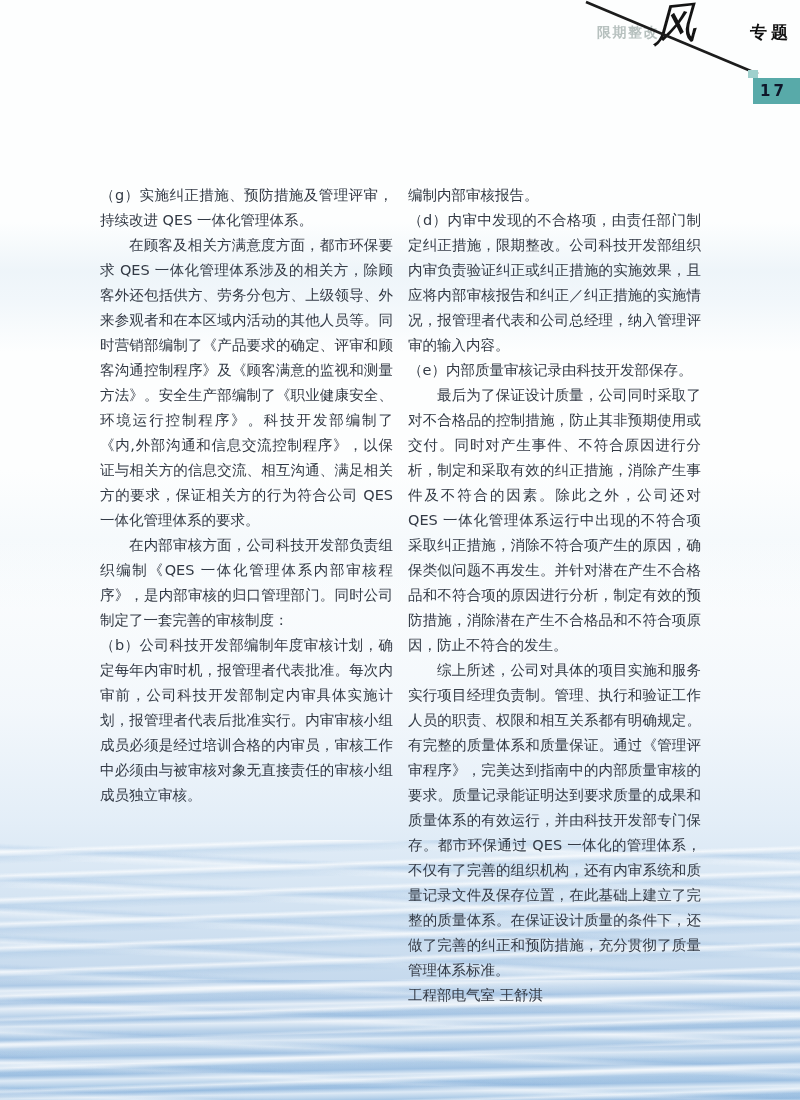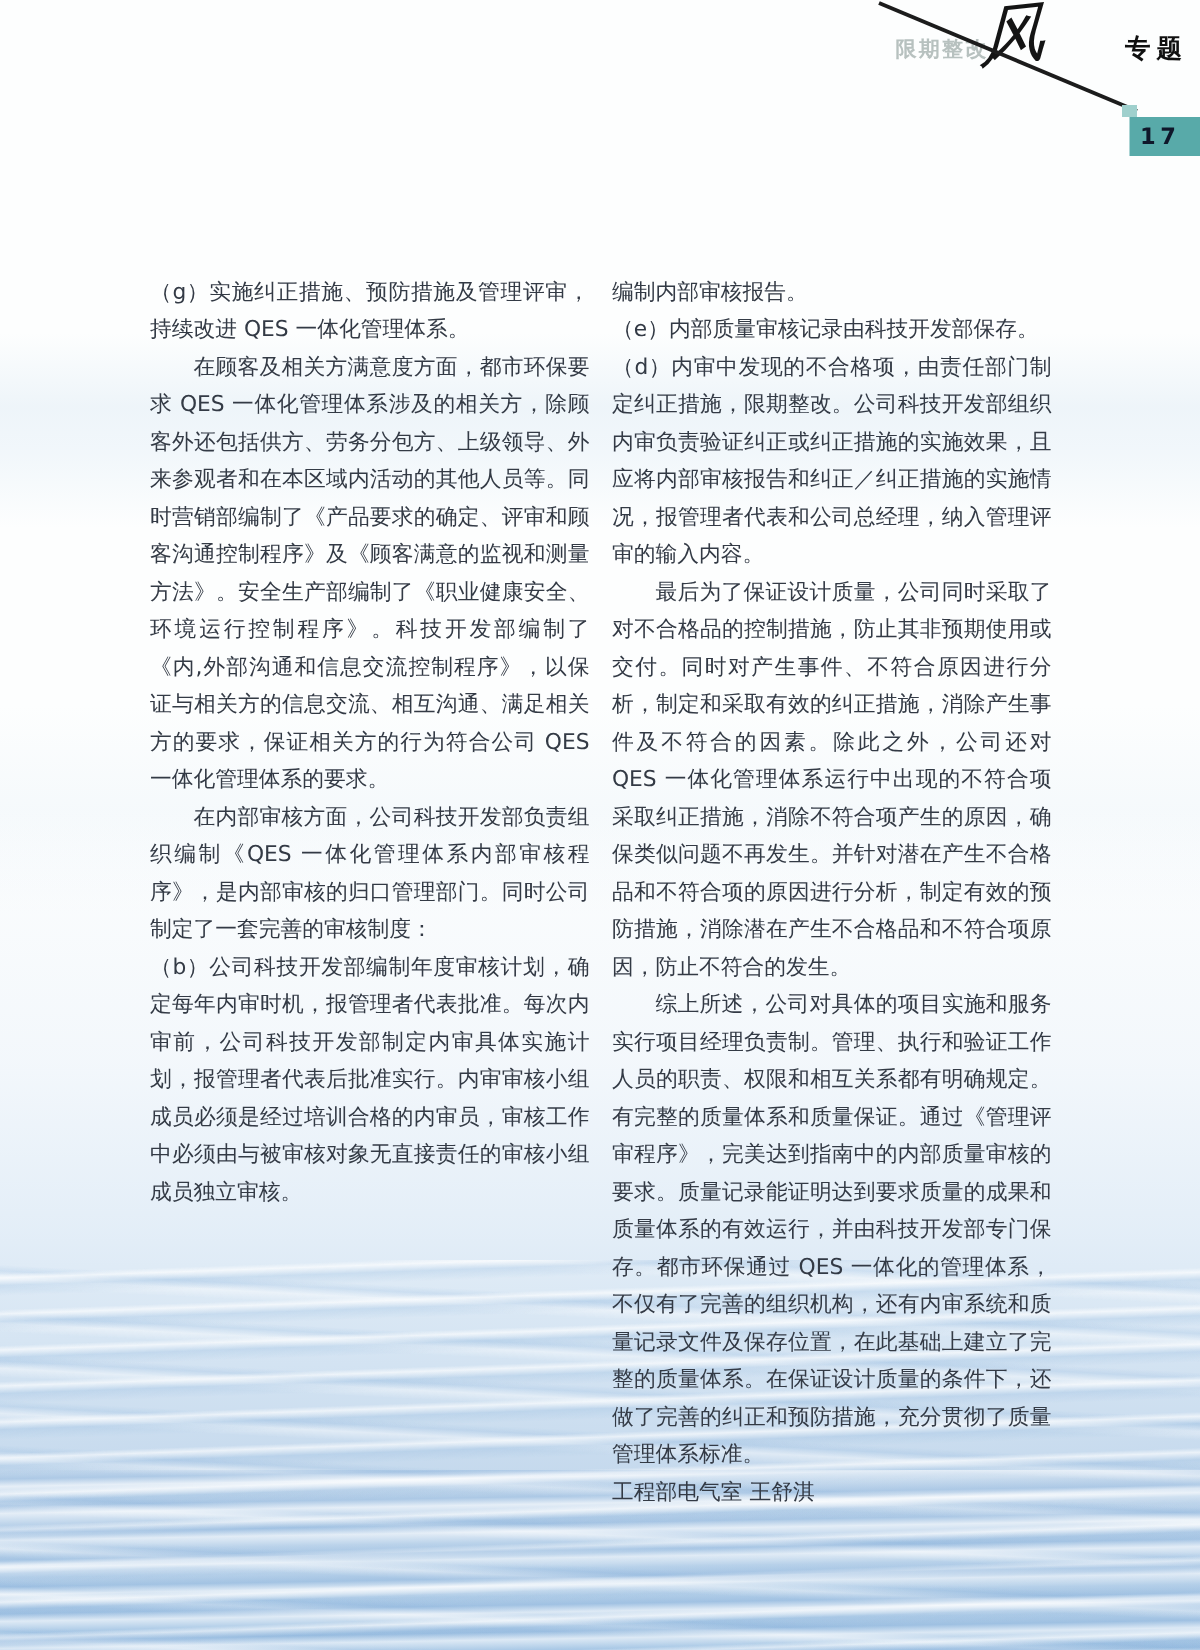--- a/index.html
+++ b/index.html
@@ -113,20 +113,20 @@
 
   <section class="col col-left">
     <p>（g）实施纠正措施、预防措施及管理评审，持续改进 QES 一体化管理体系。</p>
     <p class="indent">在顾客及相关方满意度方面，都市环保要求 QES 一体化管理体系涉及的相关方，除顾客外还包括供方、劳务分包方、上级领导、外来参观者和在本区域内活动的其他人员等。同时营销部编制了《产品要求的确定、评审和顾客沟通控制程序》及《顾客满意的监视和测量方法》。安全生产部编制了《职业健康安全、环境运行控制程序》。科技开发部编制了《内,外部沟通和信息交流控制程序》，以保证与相关方的信息交流、相互沟通、满足相关方的要求，保证相关方的行为符合公司 QES 一体化管理体系的要求。</p>
     <p class="indent">在内部审核方面，公司科技开发部负责组织编制《QES 一体化管理体系内部审核程序》，是内部审核的归口管理部门。同时公司制定了一套完善的审核制度：</p>
     <p>（b）公司科技开发部编制年度审核计划，确定每年内审时机，报管理者代表批准。每次内审前，公司科技开发部制定内审具体实施计划，报管理者代表后批准实行。内审审核小组成员必须是经过培训合格的内审员，审核工作中必须由与被审核对象无直接责任的审核小组成员独立审核。</p>
   </section>
 
   <section class="col col-right">
     <p>编制内部审核报告。</p>
+    <p>（d）内审中发现的不合格项，由责任部门制定纠正措施，限期整改。公司科技开发部组织内审负责验证纠正或纠正措施的实施效果，且应将内部审核报告和纠正／纠正措施的实施情况，报管理者代表和公司总经理，纳入管理评审的输入内容。</p>
     <p>（e）内部质量审核记录由科技开发部保存。</p>
-    <p>（d）内审中发现的不合格项，由责任部门制定纠正措施，限期整改。公司科技开发部组织内审负责验证纠正或纠正措施的实施效果，且应将内部审核报告和纠正／纠正措施的实施情况，报管理者代表和公司总经理，纳入管理评审的输入内容。</p>
     <p class="indent">最后为了保证设计质量，公司同时采取了对不合格品的控制措施，防止其非预期使用或交付。同时对产生事件、不符合原因进行分析，制定和采取有效的纠正措施，消除产生事件及不符合的因素。除此之外，公司还对 QES 一体化管理体系运行中出现的不符合项采取纠正措施，消除不符合项产生的原因，确保类似问题不再发生。并针对潜在产生不合格品和不符合项的原因进行分析，制定有效的预防措施，消除潜在产生不合格品和不符合项原因，防止不符合的发生。</p>
     <p class="indent">综上所述，公司对具体的项目实施和服务实行项目经理负责制。管理、执行和验证工作人员的职责、权限和相互关系都有明确规定。有完整的质量体系和质量保证。通过《管理评审程序》，完美达到指南中的内部质量审核的要求。质量记录能证明达到要求质量的成果和质量体系的有效运行，并由科技开发部专门保存。都市环保通过 QES 一体化的管理体系，不仅有了完善的组织机构，还有内审系统和质量记录文件及保存位置，在此基础上建立了完整的质量体系。在保证设计质量的条件下，还做了完善的纠正和预防措施，充分贯彻了质量管理体系标准。</p>
     <p class="signature">工程部电气室 王舒淇</p>
   </section>
 
 </div>
 
 </body></html>

